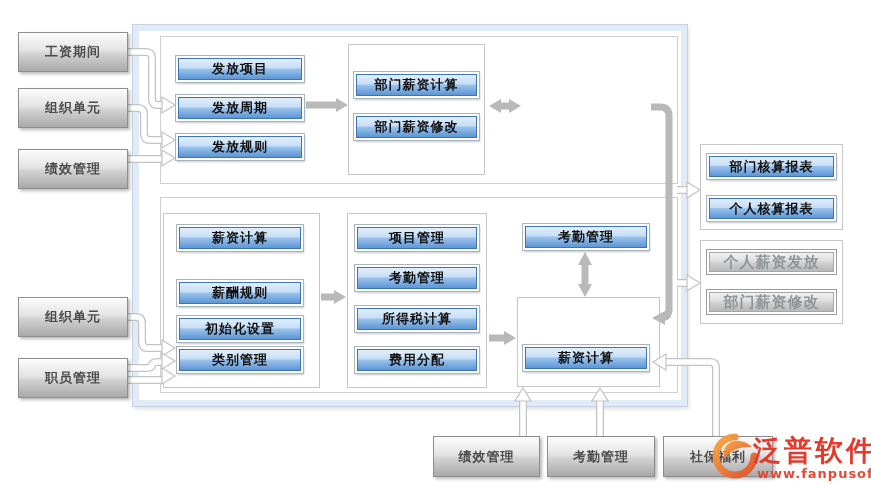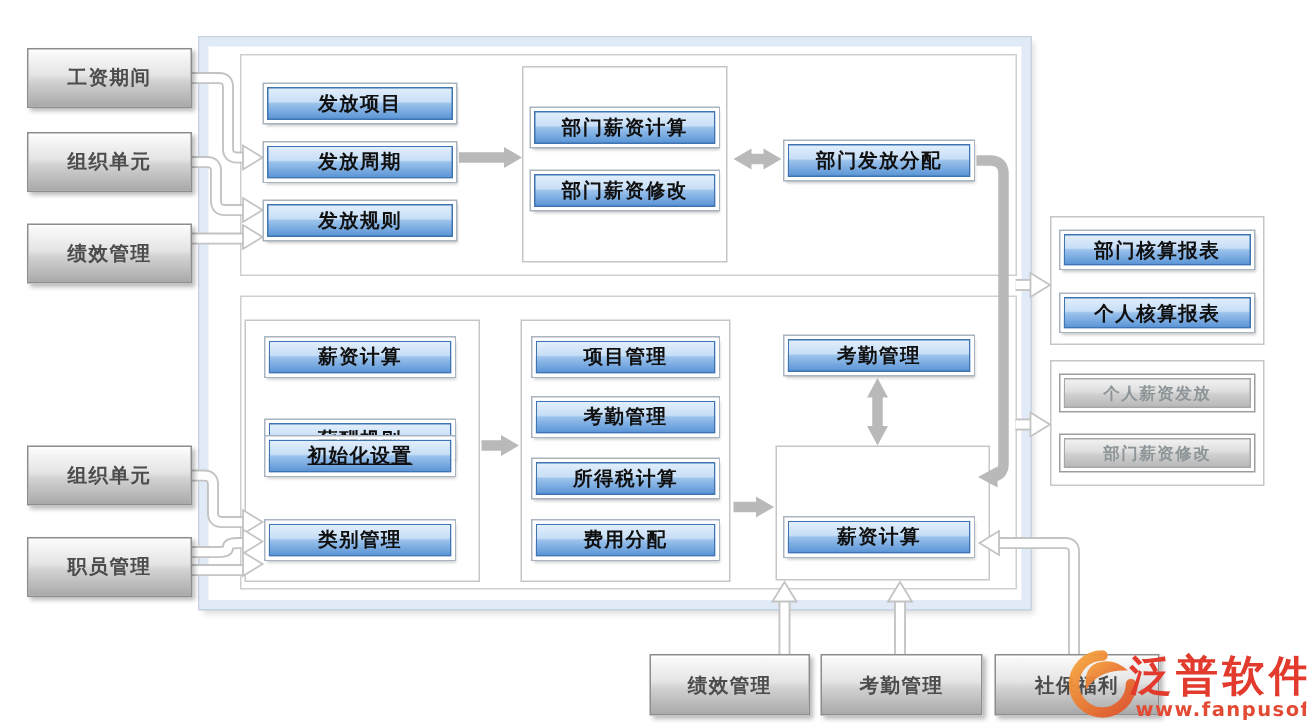--- a/index.html
+++ b/index.html
@@ -30,21 +30,21 @@
     display:flex;align-items:center;justify-content:center;
     font-size:13px;font-weight:bold;color:#4c4c4c;letter-spacing:1px;
     background:linear-gradient(180deg,#fcfcfc 0%,#e4e4e4 45%,#d2d2d2 55%,#a9a9a9 100%);
     border:1px solid #8d8d8d;
     box-shadow:2px 2px 3px rgba(0,0,0,0.28),inset 0 1px 0 #fff;
     z-index:10;
   }
   
   .node-muted{
     display:flex;align-items:center;justify-content:center;
-    font-size:11px;font-weight:bold;color:#8e9598;letter-spacing:1px;
+    font-size:15px;font-weight:bold;color:#8e9598;letter-spacing:1px;
     background:linear-gradient(180deg,#f4f4f4 0%,#dedede 45%,#cfcfcf 55%,#b6b6b6 100%);
     border:2px solid #ffffff;
     box-shadow:0 0 0 1px #9d9d9d,inset 0 0 0 1px #a7a7a7;
     z-index:10;
   }
   svg.connectors{position:absolute;left:0;top:0;z-index:5;pointer-events:none;}
   .pipe-o{fill:none;stroke:#c3c3c3;stroke-width:8;}
   .pipe-i{fill:none;stroke:#ffffff;stroke-width:5.5;}
   .head-w{fill:#ffffff;stroke:#c3c3c3;stroke-width:1.2;}
   .garrow{stroke:#b9b9b9;stroke-width:7;fill:none;}
@@ -168,25 +168,24 @@
   <div class="abs node-gray" style="left:18px;top:88px;width:110px;height:40px;">组织单元</div>
   <div class="abs node-gray" style="left:18px;top:149px;width:110px;height:40px;">绩效管理</div>
   <div class="abs node-gray" style="left:18px;top:297px;width:110px;height:40px;">组织单元</div>
   <div class="abs node-gray" style="left:18px;top:358px;width:110px;height:40px;">职员管理</div>
 
   <div class="abs node-blue" style="left:176px;top:56px;width:128px;height:26px;">发放项目</div>
   <div class="abs node-blue" style="left:176px;top:95px;width:128px;height:26px;">发放周期</div>
   <div class="abs node-blue" style="left:176px;top:134px;width:128px;height:26px;">发放规则</div>
   <div class="abs node-blue" style="left:354px;top:72px;width:125px;height:26px;">部门薪资计算</div>
   <div class="abs node-blue" style="left:354px;top:114px;width:125px;height:26px;">部门薪资修改</div>
-  <div class="abs node-blue" style="left:523px;top:94px;width:126px;height:26px;">部门发放分配</div>
 
   <div class="abs node-blue" style="left:177px;top:225px;width:126px;height:26px;">薪资计算</div>
   <div class="abs node-blue" style="left:177px;top:280px;width:126px;height:26px;">薪酬规则</div>
-  <div class="abs node-blue" style="left:177px;top:291px;width:126px;height:26px;text-decoration:underline;">初始化设置</div>
+  <div class="abs node-blue" style="left:177px;top:316px;width:126px;height:26px;">初始化设置</div>
   <div class="abs node-blue" style="left:177px;top:347px;width:126px;height:26px;">类别管理</div>
   <div class="abs node-blue" style="left:355px;top:225px;width:124px;height:26px;">项目管理</div>
   <div class="abs node-blue" style="left:355px;top:265px;width:124px;height:26px;">考勤管理</div>
   <div class="abs node-blue" style="left:355px;top:306px;width:124px;height:26px;">所得税计算</div>
   <div class="abs node-blue" style="left:355px;top:347px;width:124px;height:26px;">费用分配</div>
   <div class="abs node-blue" style="left:523px;top:224px;width:126px;height:26px;">考勤管理</div>
   <div class="abs node-blue" style="left:523px;top:345px;width:126px;height:26px;">薪资计算</div>
 
   <div class="abs node-blue" style="left:707px;top:154px;width:129px;height:25px;">部门核算报表</div>
   <div class="abs node-blue" style="left:707px;top:196px;width:129px;height:25px;">个人核算报表</div>

